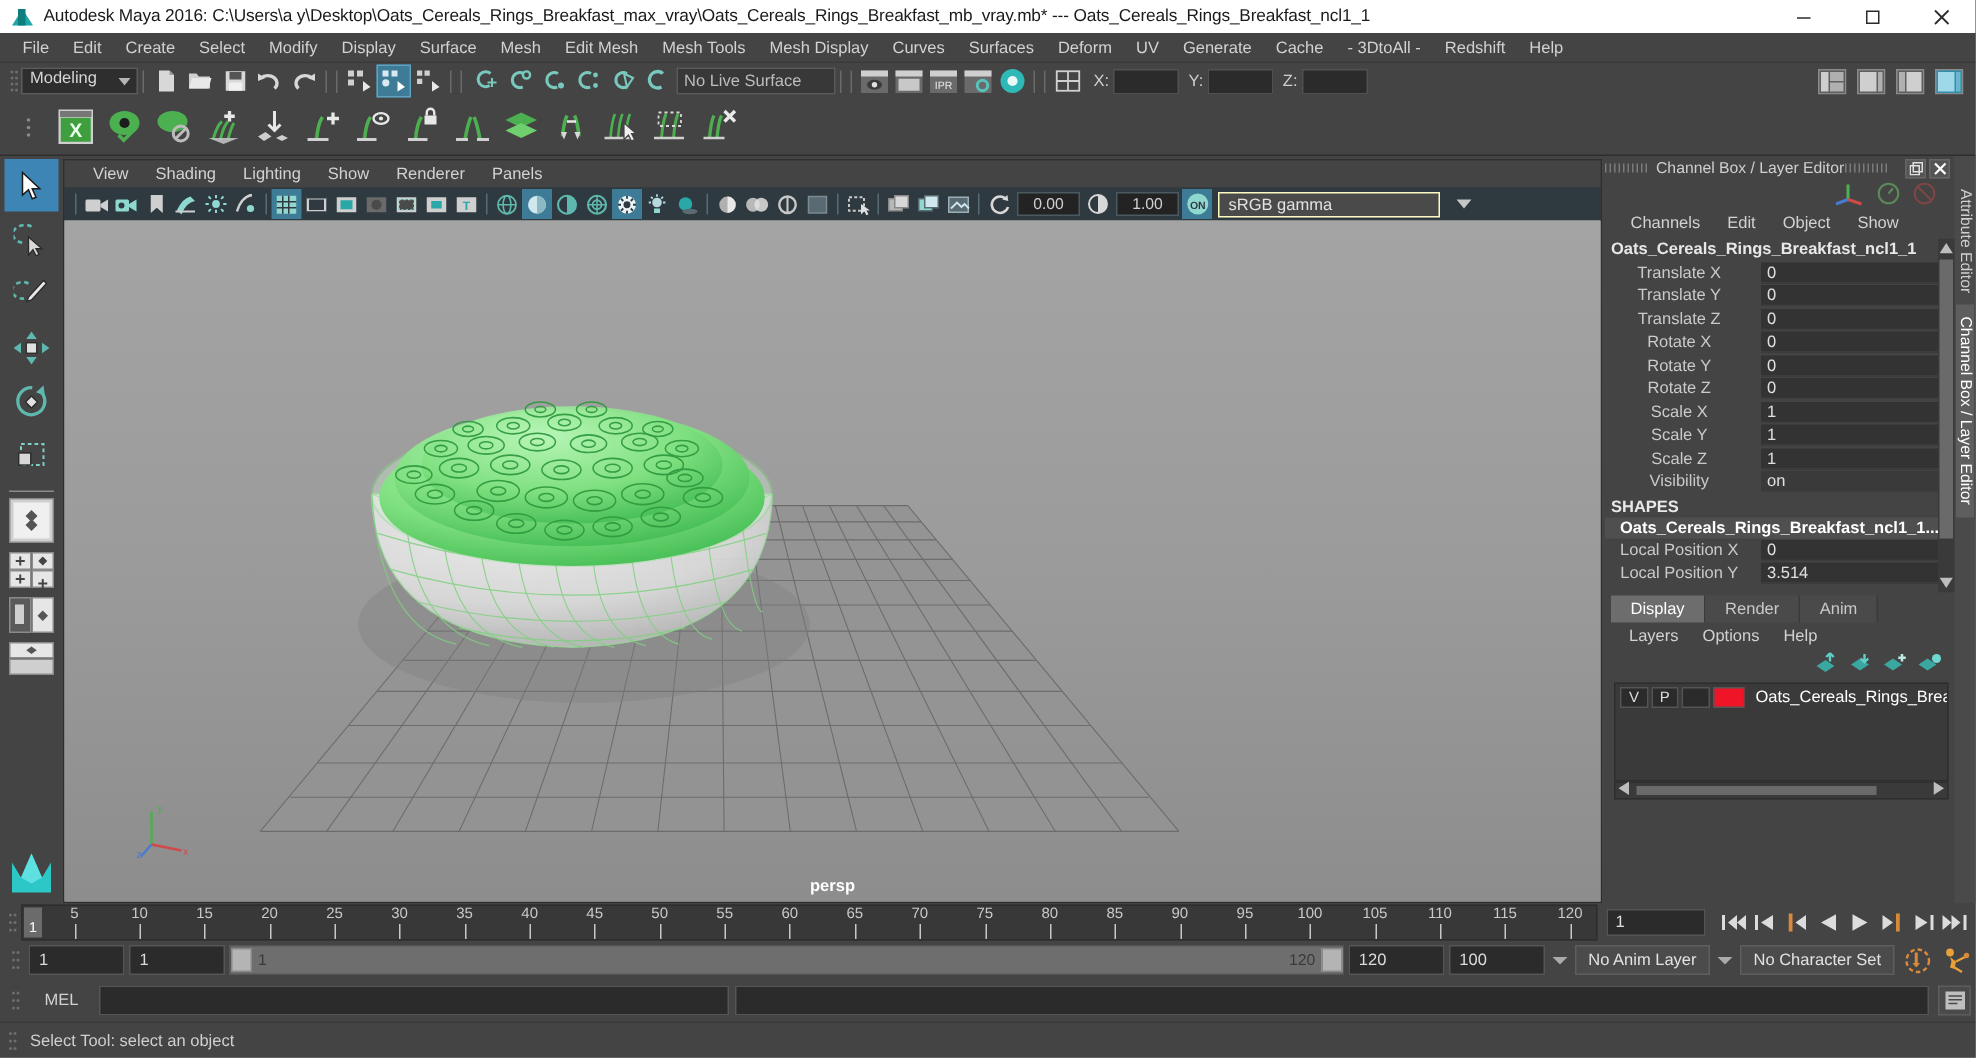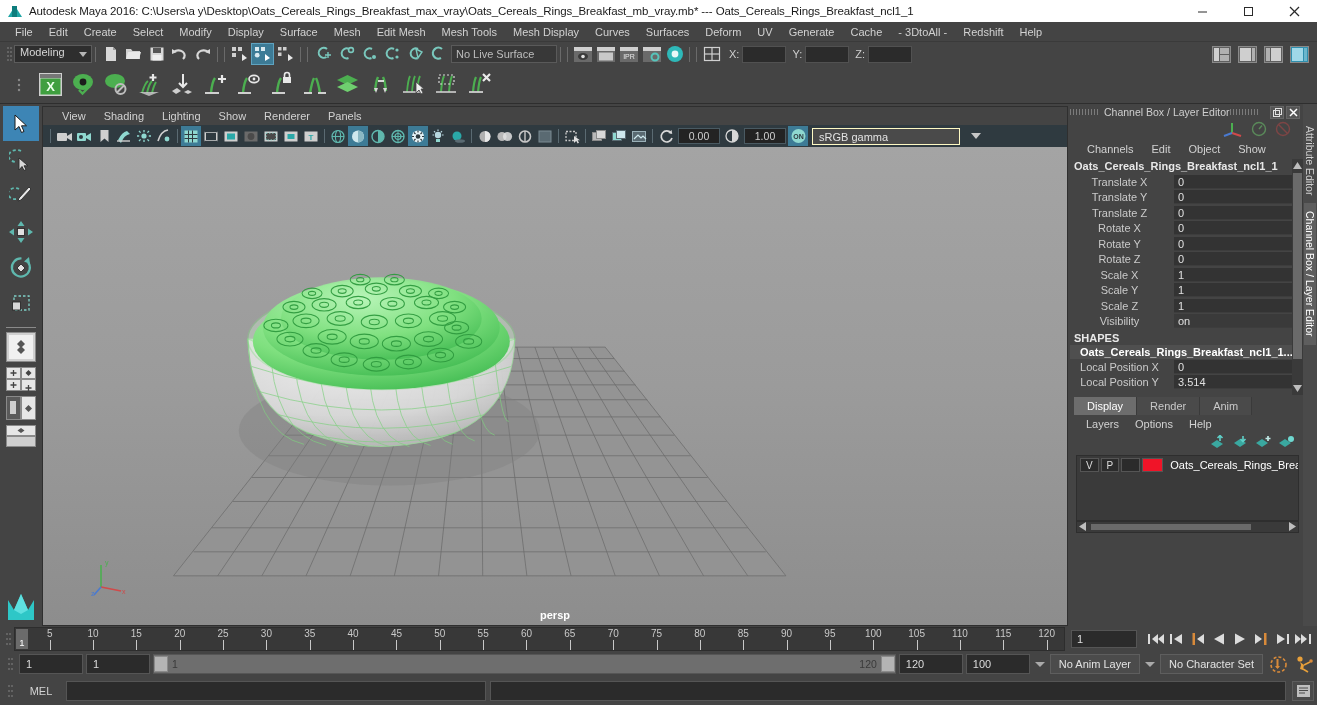--- a/index.html
+++ b/index.html
@@ -1404,14 +1404,22 @@
     <div class="cmd-in"></div>
     <div class="cmd-out"></div>
     <div class="cmd-btn">
       <svg width="15" height="14" viewBox="0 0 15 14">
           <rect x="1" y="1" width="13" height="12" fill="#bfbfbf"></rect>
           <path d="M3 4h9M3 6.5h9M3 9h6" stroke="#4a4a4a" stroke-width="1"></path>
         </svg>
     </div>
   </div>
 
+  <div class="helpline">
+    <div class="tl-grip">
+        <i></i>
+        <i></i>
+        <i></i>
+      </div>
+    <div class="help-text">Select Tool: select an object</div>
+  </div>
 
 </div>
 
 </body></html>

